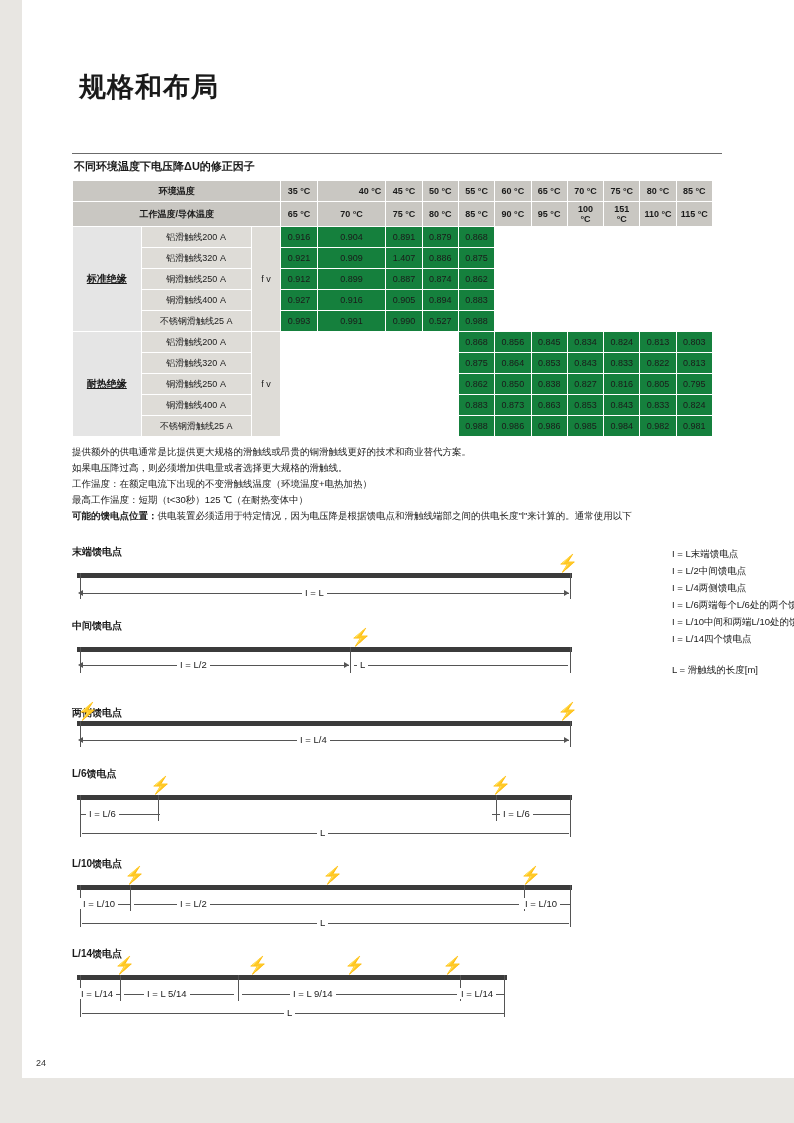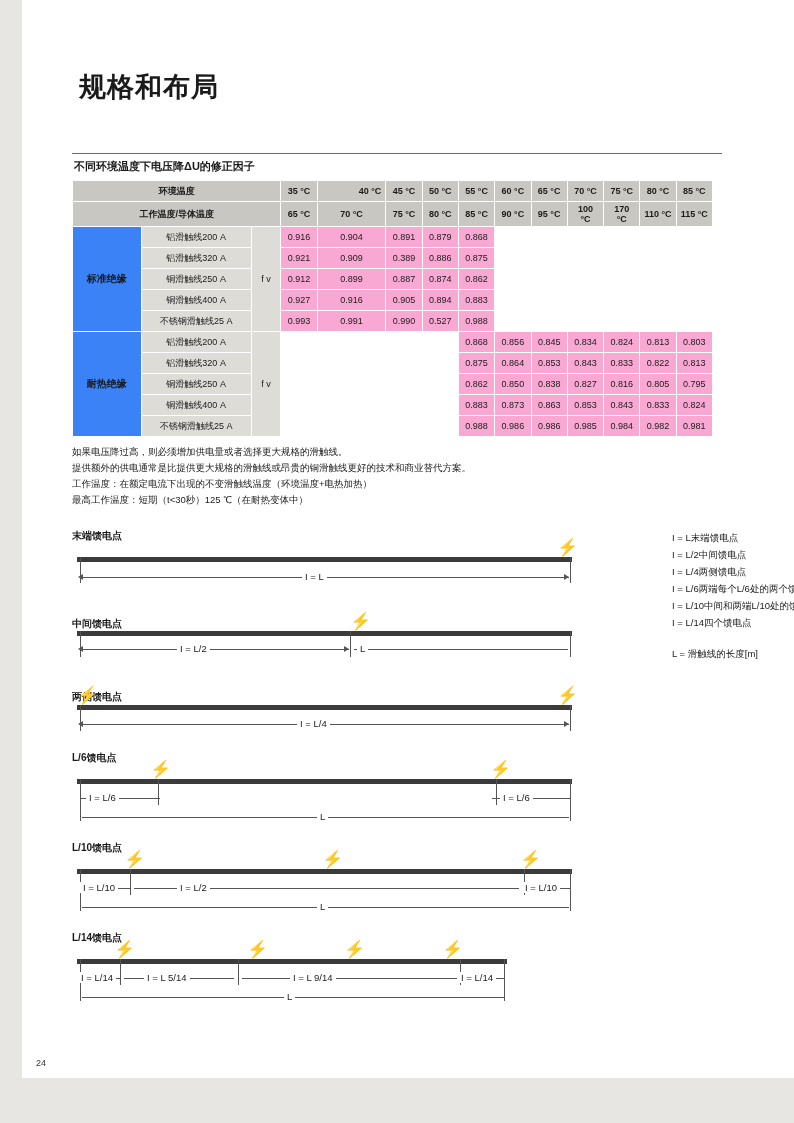--- a/index.html
+++ b/index.html
@@ -39,24 +39,24 @@
   }
   table.temp td,table.temp th{
     border:1px solid #ffffff;
     padding:2px 4px;
     text-align:center;
     vertical-align:middle;
     height:16px;
   }
   .hdr{background:#c9c7c2;font-weight:bold;}
   .lbl-left{text-align:left;background:#c9c7c2;font-weight:bold;padding-left:6px;}
-  .grp{background:#3b82f6;font-weight:bold;text-align:left;padding-left:6px;font-size:10px;}
+  .grp{background:#e5e5e5;font-weight:bold;text-align:left;padding-left:6px;font-size:10px;text-decoration:underline;}
   .rowlbl{background:#dedcd7;text-align:left;padding-left:10px;}
   .fv{background:#dedcd7;text-align:center;}
-  .val{background:#f9a8d4;}
+  .val{background:#15803d;}
   .blank{background:#ffffff;border:1px solid #ffffff;}
   .notes{
     font-size:9.5px;line-height:15px;margin-top:7px;
   }
   .notes p{margin:0 0 1px 0;}
   .notes b{font-weight:bold;}
   
   .diagrams{
     position:relative;margin-top:22px;height:520px;
   }
@@ -117,21 +117,21 @@
           <tr>
             <td class="lbl-left" colspan="3">工作温度/导体温度</td>
             <td class="hdr">65 °C</td>
             <td class="hdr">70 °C</td>
             <td class="hdr">75 °C</td>
             <td class="hdr">80 °C</td>
             <td class="hdr">85 °C</td>
             <td class="hdr">90 °C</td>
             <td class="hdr">95 °C</td>
             <td class="hdr">100 °C</td>
-            <td class="hdr">170 °C</td>
+            <td class="hdr">151 °C</td>
             <td class="hdr">110 °C</td>
             <td class="hdr">115 °C</td>
           </tr>
           <tr>
             <td class="grp" rowspan="5" style="width: 88px;">标准绝缘</td>
             <td class="rowlbl" style="width: 150px;">铝滑触线200 A</td>
             <td class="fv" rowspan="5" style="width: 30px;">f v</td>
             <td class="val">0.916</td>
             <td class="val">0.904</td>
             <td class="val">0.891</td>
@@ -141,21 +141,21 @@
             <td class="blank"></td>
             <td class="blank"></td>
             <td class="blank"></td>
             <td class="blank"></td>
             <td class="blank"></td>
           </tr>
           <tr>
             <td class="rowlbl" style="width: 150px;">铝滑触线320 A</td>
             <td class="val">0.921</td>
             <td class="val">0.909</td>
-            <td class="val">0.389</td>
+            <td class="val">1.407</td>
             <td class="val">0.886</td>
             <td class="val">0.875</td>
             <td class="blank"></td>
             <td class="blank"></td>
             <td class="blank"></td>
             <td class="blank"></td>
             <td class="blank"></td>
             <td class="blank"></td>
           </tr>
           <tr>
@@ -269,24 +269,25 @@
             <td class="val">0.986</td>
             <td class="val">0.985</td>
             <td class="val">0.984</td>
             <td class="val">0.982</td>
             <td class="val">0.981</td>
           </tr>
         </tbody>
     </table>
 
     <div class="notes">
+      <p>提供额外的供电通常是比提供更大规格的滑触线或昂贵的铜滑触线更好的技术和商业替代方案。</p>
       <p>如果电压降过高，则必须增加供电量或者选择更大规格的滑触线。</p>
-      <p>提供额外的供电通常是比提供更大规格的滑触线或昂贵的铜滑触线更好的技术和商业替代方案。</p>
       <p>工作温度：在额定电流下出现的不变滑触线温度（环境温度+电热加热）</p>
       <p>最高工作温度：短期（t&lt;30秒）125 ℃（在耐热变体中）</p>
+      <p><b>可能的馈电点位置：</b><span>供电装置必须适用于特定情况，因为电压降是根据馈电点和滑触线端部之间的供电长度"l"来计算的。通常使用以下</span></p>
     </div>
 
     <div class="diagrams">
 
       <div class="legend">
         <div>I = L末端馈电点</div>
         <div>I = L/2中间馈电点</div>
         <div>I = L/4两侧馈电点</div>
         <div>I = L/6两端每个L/6处的两个馈电点</div>
         <div>I = L/10中间和两端L/10处的馈电点</div>
@@ -298,21 +299,21 @@
       <div class="dlabel" style="left:0px;top:0px;">末端馈电点</div>
       <div class="bolt" style="left:485px;top:10px;">⚡</div>
       <div class="bar" style="left:5px;top:28px;width:495px;"></div>
       <div class="thinline" style="left:10px;top:48px;width:487px;"></div>
       <div class="arrowL" style="left:6px;top:45px;"></div>
       <div class="arrowR" style="left:492px;top:45px;"></div>
       <div class="vtick" style="left:8px;top:28px;height:26px;"></div>
       <div class="vtick" style="left:498px;top:28px;height:26px;"></div>
       <div class="dimtext" style="left:230px;top:42px;">I = L</div>
 
-      <div class="dlabel" style="left:0px;top:88px;">中间馈电点</div>
+      <div class="dlabel" style="left:0px;top:74px;">中间馈电点</div>
       <div class="bolt" style="left:278px;top:84px;">⚡</div>
       <div class="bar" style="left:5px;top:102px;width:495px;"></div>
       <div class="thinline" style="left:10px;top:120px;width:267px;"></div>
       <div class="arrowL" style="left:6px;top:117px;"></div>
       <div class="arrowR" style="left:272px;top:117px;"></div>
       <div class="vtick" style="left:8px;top:102px;height:26px;"></div>
       <div class="vtick" style="left:278px;top:102px;height:26px;"></div>
       <div class="vtick" style="left:498px;top:102px;height:26px;"></div>
       <div class="dimtext" style="left:105px;top:114px;">I = L/2</div>
       <div class="thinline" style="left:282px;top:120px;width:214px;"></div>

